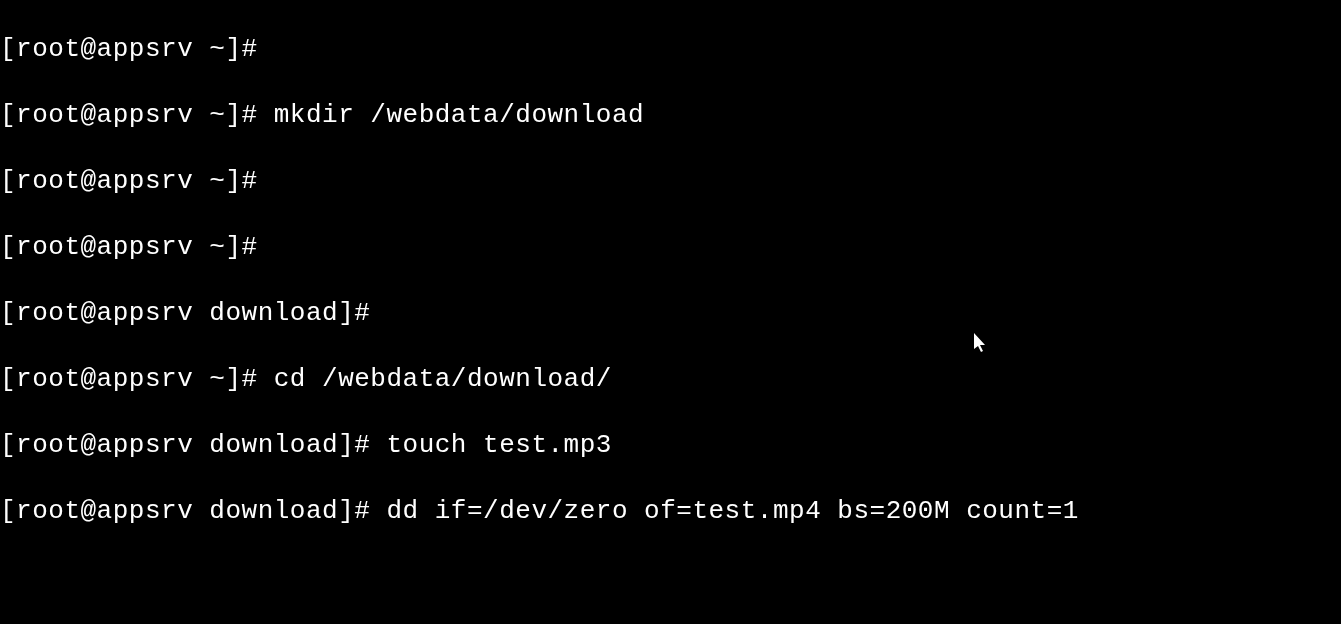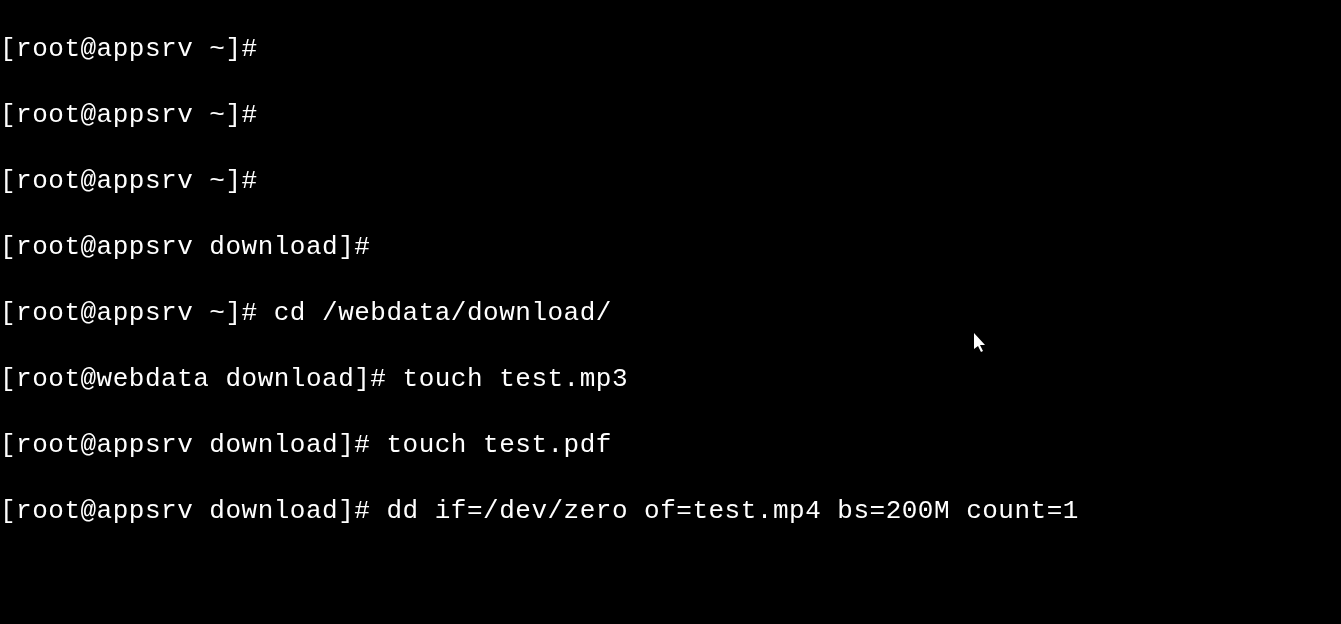--- a/index.html
+++ b/index.html
@@ -30,26 +30,26 @@
       left: 974px;
       top: 333px;
       pointer-events: none;
     }
   </style>
 </head>
 <body>
 
 <div class="terminal">
 <span class="line">[root@appsrv ~]#</span>
+<span class="line">[root@appsrv ~]# mkdir /webdata/download</span>
 <span class="line">[root@appsrv ~]#</span>
 <span class="line">[root@appsrv ~]#</span>
 <span class="line">[root@appsrv download]#</span>
 <span class="line">[root@appsrv ~]# cd /webdata/download/</span>
-<span class="line">[root@webdata download]# touch test.mp3</span>
-<span class="line">[root@appsrv download]# touch test.pdf</span>
+<span class="line">[root@appsrv download]# touch test.mp3</span>
 <span class="line">[root@appsrv download]# dd if=/dev/zero of=test.mp4 bs=200M count=1</span>
 
 
 
 
 
 
 
 
 

